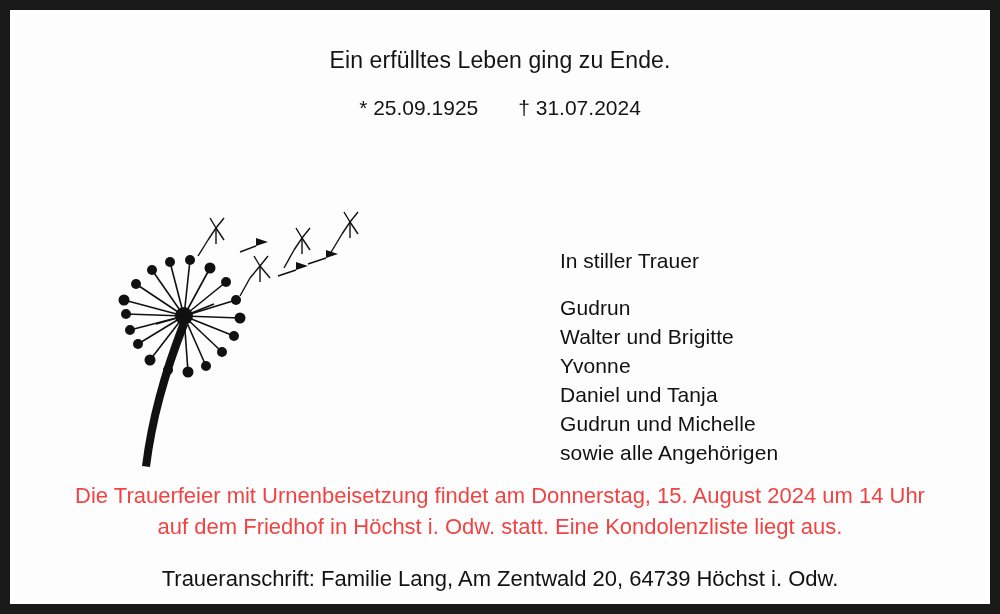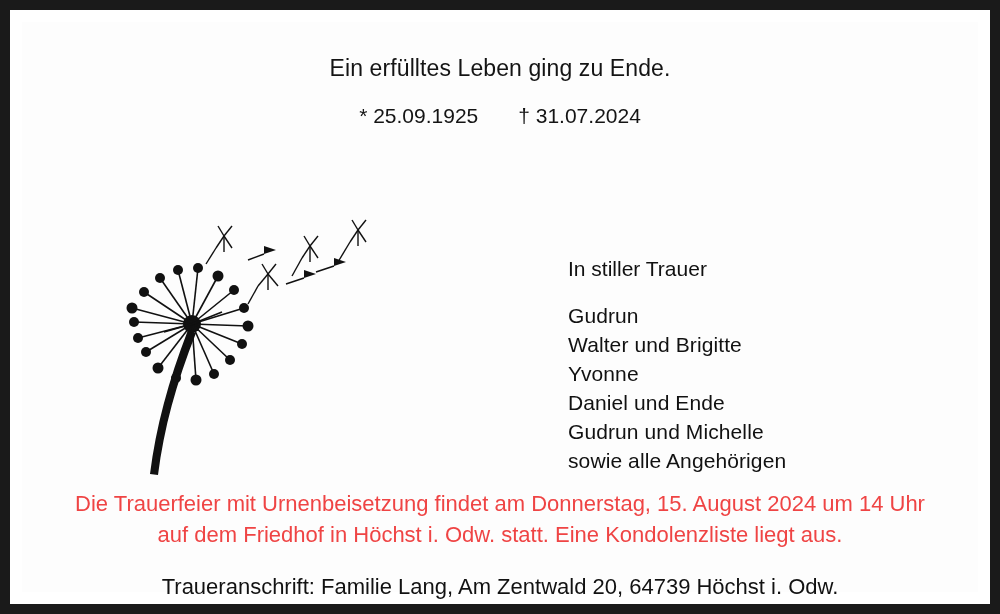--- a/index.html
+++ b/index.html
@@ -15,21 +15,21 @@
     overflow: hidden;
   }
 
   .obituary {
     position: relative;
     box-sizing: border-box;
     width: 1000px;
     height: 614px;
     background: #ffffff;
     border: 10px solid #1a1a1a;
-    padding: 12px;
+    padding: 4px;
   }
 
   .inner {
     position: relative;
     width: 100%;
     height: 100%;
     box-sizing: border-box;
     background: #fdfdfd;
   }
 
@@ -204,21 +204,21 @@
           </g>
         </g>
       </svg>
     </div>
 
     <div class="mourners">
       <div class="lead">In stiller Trauer</div>
       <div class="person">Gudrun</div>
       <div class="person">Walter und Brigitte</div>
       <div class="person">Yvonne</div>
-      <div class="person">Daniel und Ende</div>
+      <div class="person">Daniel und Tanja</div>
       <div class="person">Gudrun und Michelle</div>
       <div class="person">sowie alle Angehörigen</div>
     </div>
 
     <div class="footer">
       <div class="line">Die Trauerfeier mit Urnenbeisetzung findet am Donnerstag, 15. August 2024 um 14 Uhr</div>
       <div class="line">auf dem Friedhof in Höchst i. Odw. statt. Eine Kondolenzliste liegt aus.</div>
       <div class="address">Traueranschrift: Familie Lang, Am Zentwald 20, 64739 Höchst i. Odw.</div>
     </div>
 

